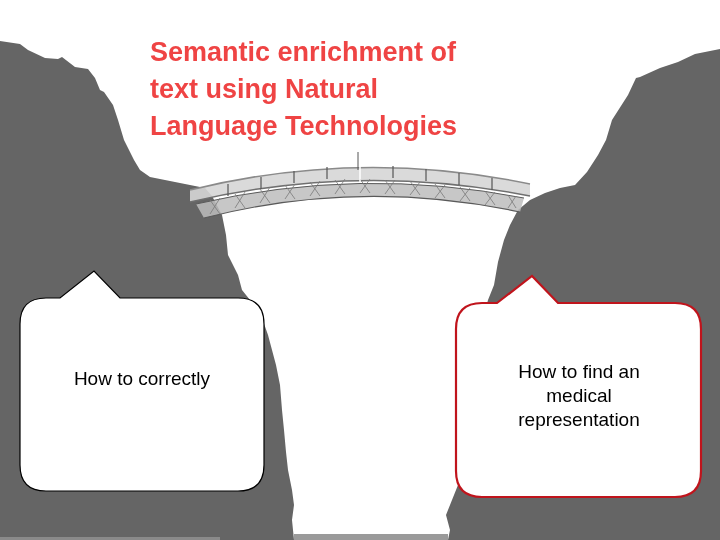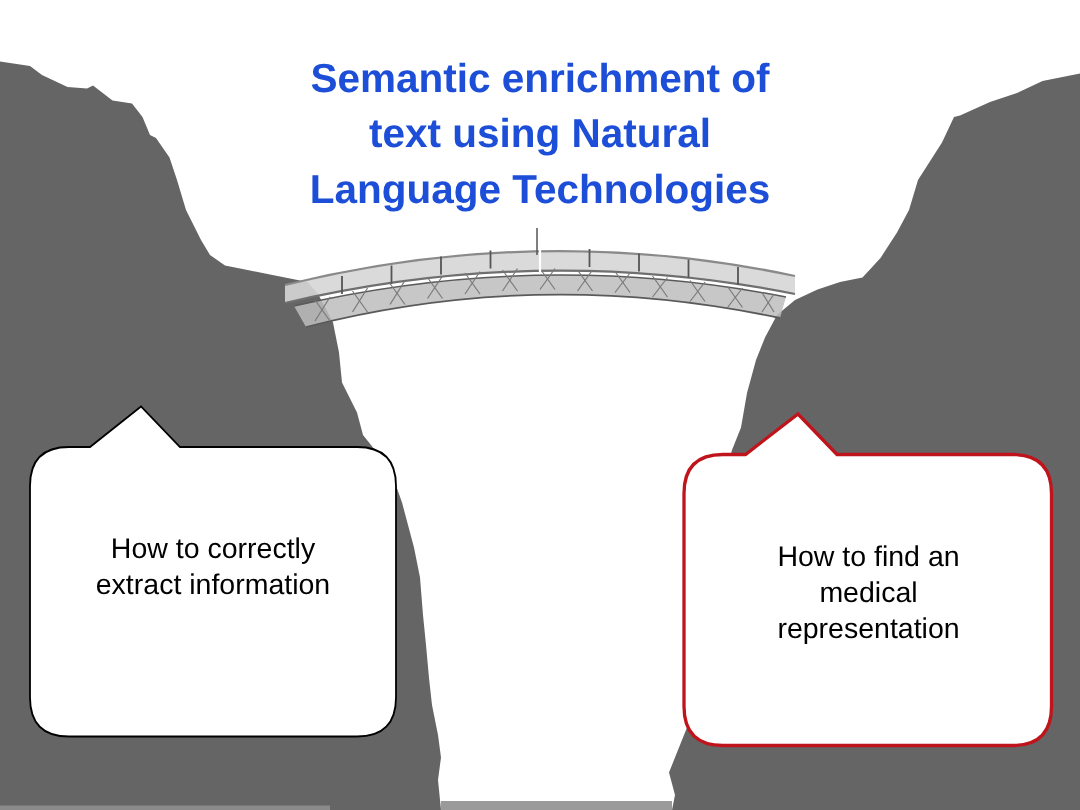--- a/index.html
+++ b/index.html
@@ -1,20 +1,20 @@
 <!DOCTYPE html>
 <html><head>
   <meta charset="utf-8">
   <style>
     html, body { margin: 0; padding: 0; }
     body { width: 720px; height: 540px; position: relative; overflow: hidden; background: #ffffff; font-family: "Liberation Sans", sans-serif; }
     .scene { position: absolute; left: 0; top: 0; width: 720px; height: 540px; }
     .title {
       position: absolute; left: 150px; top: 34px; width: 420px;
-      text-align: center; color: #1d4ed8; font-weight: bold;
+      text-align: left; color: #ef4444; font-weight: bold;
       font-size: 27px; line-height: 37px; font-family: "Liberation Sans", sans-serif;
     }
     .title span { display: block; }
     .bubble-text {
       position: absolute; text-align: center; color: #000;
       font-family: "Liberation Sans", sans-serif; font-size: 19px; line-height: 24px;
       display: flex; flex-direction: column; justify-content: center; align-items: center;
     }
     .bubble-text span { display: block; white-space: nowrap; }
   </style>
@@ -90,20 +90,19 @@
 </svg>
 
 <div class="title">
   <span>Semantic enrichment of</span>
   <span>text using Natural</span>
   <span>Language Technologies</span>
 </div>
 
 <div class="bubble-text" style="left:22px; top:284px; width:240px; height:190px;">
   <span>How to correctly</span>
-  <span>extract information</span>
 </div>
 
 <div class="bubble-text" style="left:458px; top:306px; width:242px; height:180px;">
   <span>How to find an</span>
   <span>medical</span>
   <span>representation</span>
 </div>
 
 </body></html>

